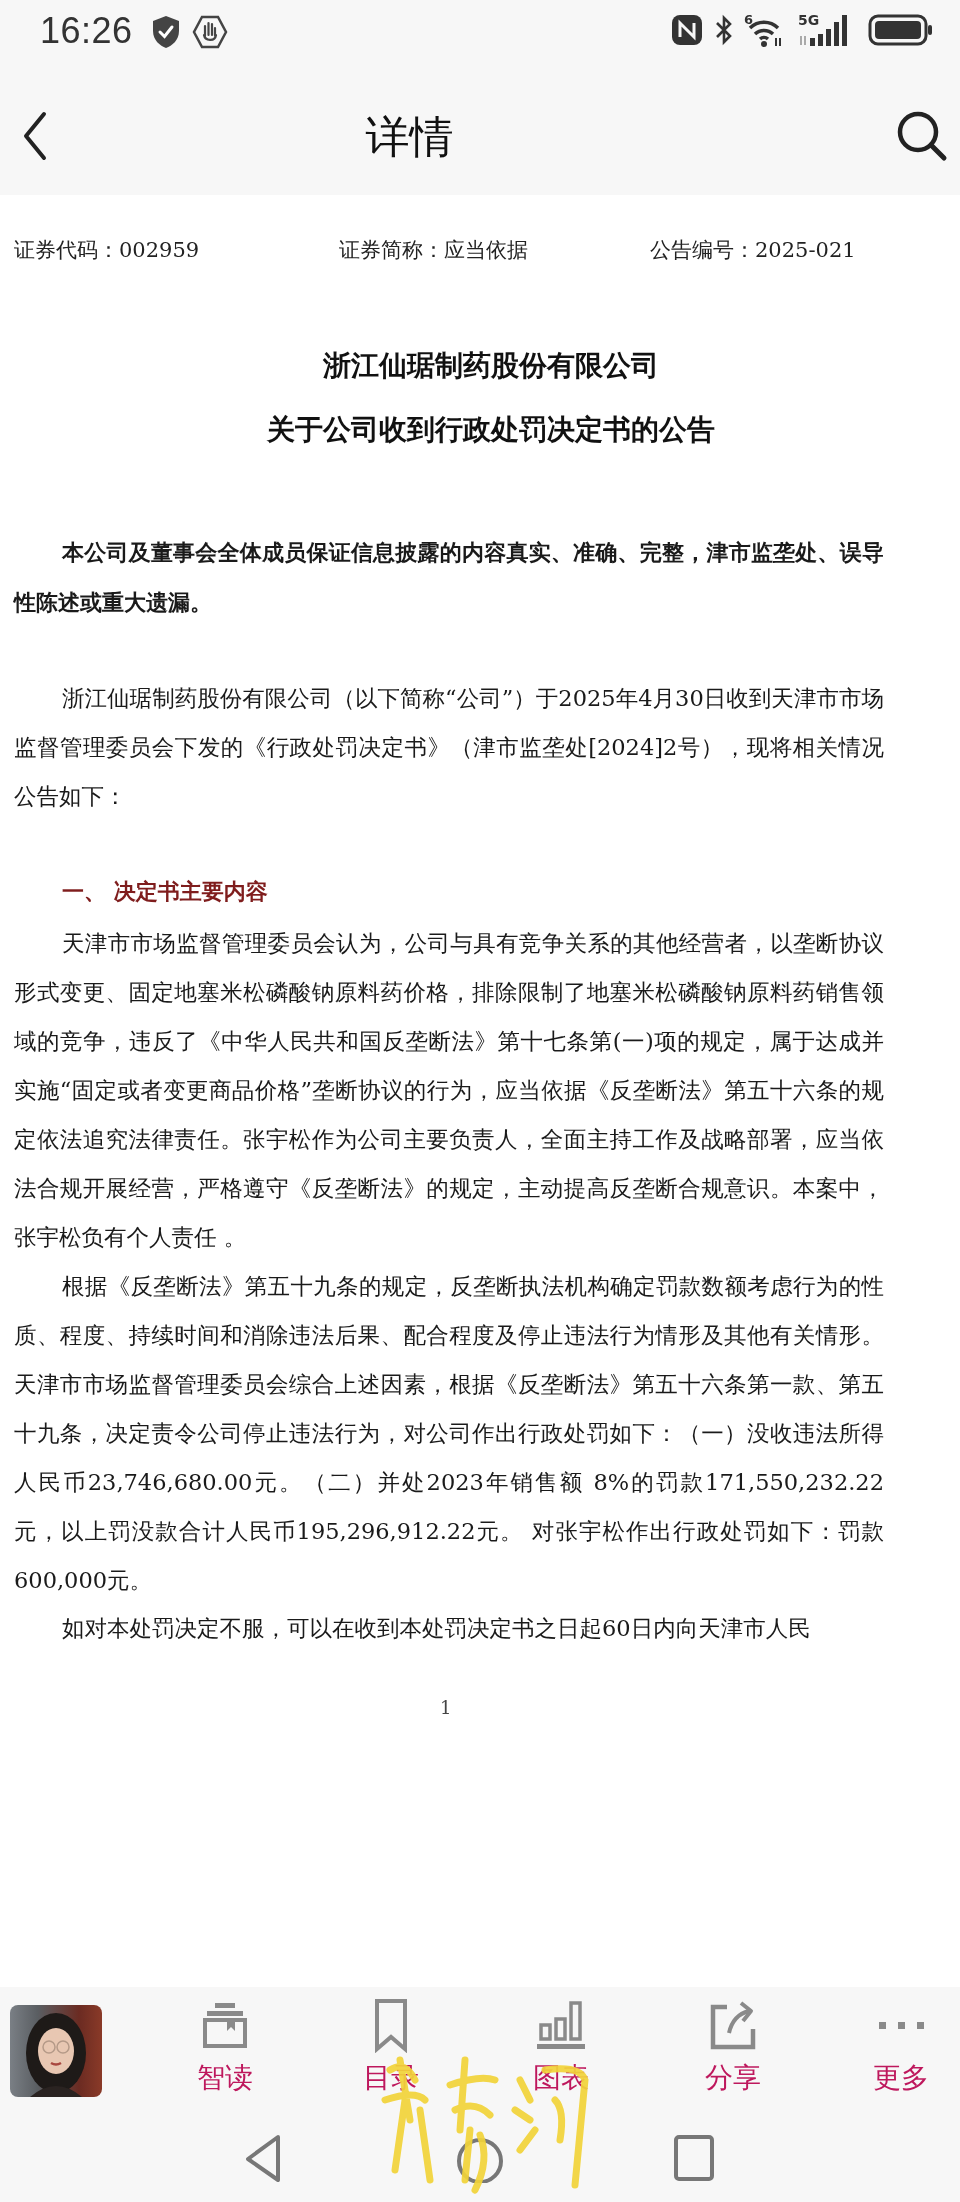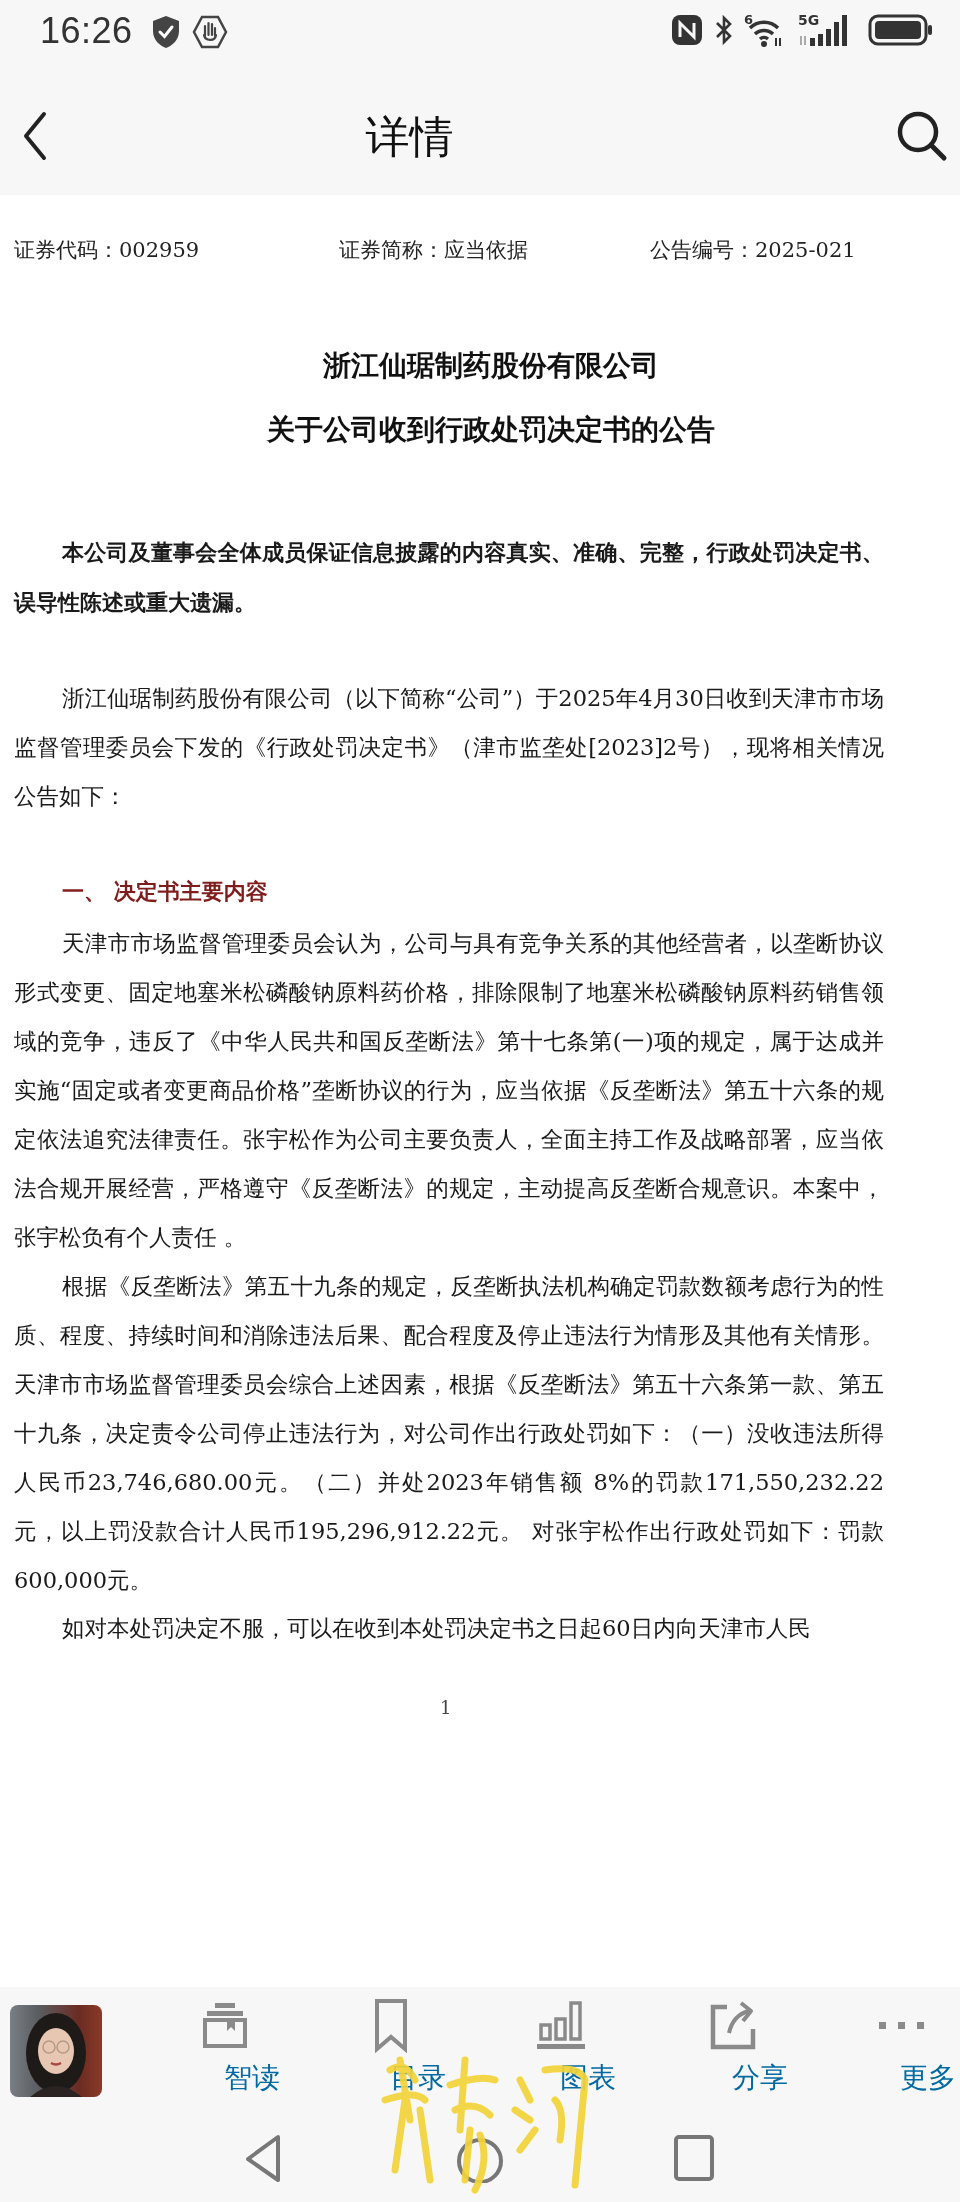--- a/index.html
+++ b/index.html
@@ -25,21 +25,21 @@
   .para.bold { font-weight:bold; font-family:"DejaVu Sans",sans-serif; font-size:22px; line-height:50px; }
   .section-h { position:absolute; left:62px; font-size:22px; font-weight:bold; font-family:"DejaVu Sans",sans-serif; color:#7f1d1d; }
   .page-num { position:absolute; left:440px; top:1502px; font-size:18px; color:#444; }
 
   
   .toolbar { position:absolute; left:0; top:1987px; width:960px; height:215px; background:#f7f7f7; }
   .avatar { position:absolute; left:10px; top:18px; width:92px; height:92px; border-radius:8px; overflow:hidden;
             background:linear-gradient(90deg,#7a7f85 0%,#5a5e62 30%,#6b2b22 75%,#8a3a28 100%); cursor:pointer; }
   .tool-item { position:absolute; top:10px; width:110px; height:110px; text-align:center; cursor:pointer; }
   .tool-icon { display:block; margin:0 auto; width:56px; height:56px; }
-  .tool-label { display:block; margin-top:6px; font-size:28px; color:#0369a1; font-family:"DejaVu Sans",sans-serif;text-align:right; }
+  .tool-label { display:block; margin-top:6px; font-size:28px; color:#be185d; font-family:"DejaVu Sans",sans-serif; }
   .navbar { position:absolute; left:0; top:140px; width:960px; height:75px; }
   .nav-btn { position:absolute; top:6px; cursor:pointer; }
   .watermark { position:absolute; left:370px; top:2040px; width:230px; height:155px; pointer-events:none; }
 </style>
 </head>
 <body>
 
 <div class="topzone">
   <div class="status-time">16:26</div>
   <div class="status-left-icons">
@@ -101,23 +101,23 @@
 <div class="doc">
   <div class="info-row">
     <span style="left:0">证券代码：002959</span>
     <span style="left:325px">证券简称：应当依据</span>
     <span style="left:636px">公告编号：2025-021</span>
   </div>
 
   <div class="doc-title" style="top:152px">浙江仙琚制药股份有限公司</div>
   <div class="doc-title" style="top:216px">关于公司收到行政处罚决定书的公告</div>
 
-  <div class="para bold" style="top:333px">本公司及董事会全体成员保证信息披露的内容真实、准确、完整，行政处罚决定书、误导性陈述或重大遗漏。</div>
-
-  <div class="para" style="top:479px">浙江仙琚制药股份有限公司（以下简称“公司”）于2025年4月30日收到天津市市场监督管理委员会下发的《行政处罚决定书》（津市监垄处[2023]2号），现将相关情况公告如下：</div>
+  <div class="para bold" style="top:333px">本公司及董事会全体成员保证信息披露的内容真实、准确、完整，津市监垄处、误导性陈述或重大遗漏。</div>
+
+  <div class="para" style="top:479px">浙江仙琚制药股份有限公司（以下简称“公司”）于2025年4月30日收到天津市市场监督管理委员会下发的《行政处罚决定书》（津市监垄处[2024]2号），现将相关情况公告如下：</div>
 
   <div class="section-h" style="top:682px">一、  决定书主要内容</div>
 
   <div class="para" style="top:724px">天津市市场监督管理委员会认为，公司与具有竞争关系的其他经营者，以垄断协议形式变更、固定地塞米松磷酸钠原料药价格，排除限制了地塞米松磷酸钠原料药销售领域的竞争，违反了《中华人民共和国反垄断法》第十七条第(一)项的规定，属于达成并实施“固定或者变更商品价格”垄断协议的行为，应当依据《反垄断法》第五十六条的规定依法追究法律责任。张宇松作为公司主要负责人，全面主持工作及战略部署，应当依法合规开展经营，严格遵守《反垄断法》的规定，主动提高反垄断合规意识。本案中，张宇松负有个人责任 。</div>
   <div class="para" style="top:1067px">根据《反垄断法》第五十九条的规定，反垄断执法机构确定罚款数额考虑行为的性质、程度、持续时间和消除违法后果、配合程度及停止违法行为情形及其他有关情形。天津市市场监督管理委员会综合上述因素，根据《反垄断法》第五十六条第一款、第五十九条，决定责令公司停止违法行为，对公司作出行政处罚如下：（一）没收违法所得人民币23,746,680.00元。（二）并处2023年销售额 8%的罚款171,550,232.22 元，以上罚没款合计人民币195,296,912.22元。 对张宇松作出行政处罚如下：罚款600,000元。</div>
   <div class="para" style="top:1409px">如对本处罚决定不服，可以在收到本处罚决定书之日起60日内向天津市人民</div>
 
   <div class="page-num">1</div>
 </div>
 

